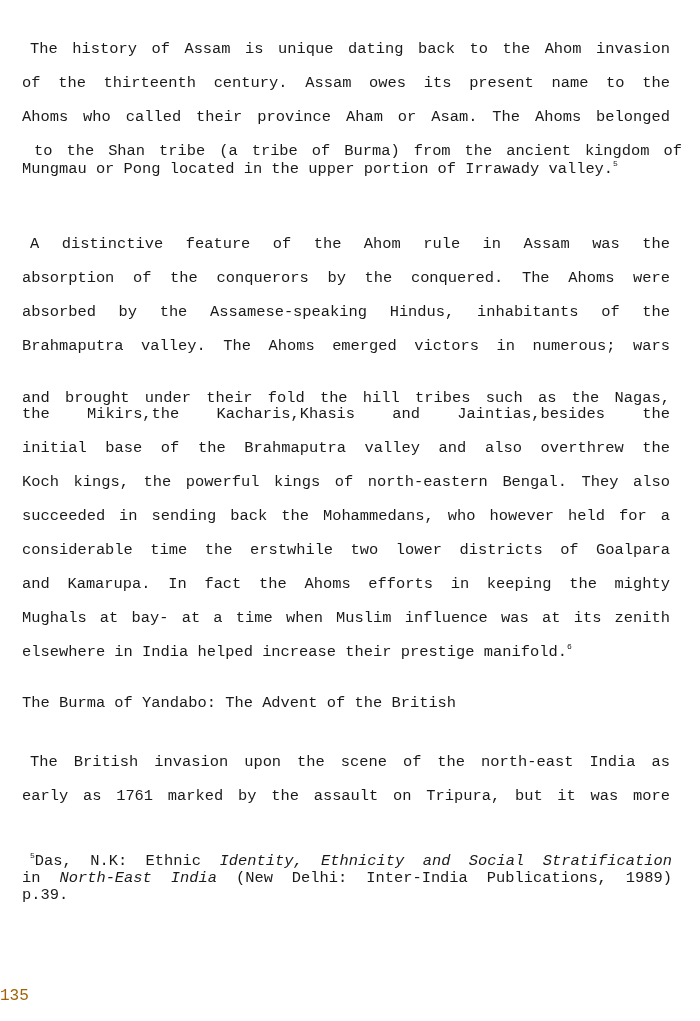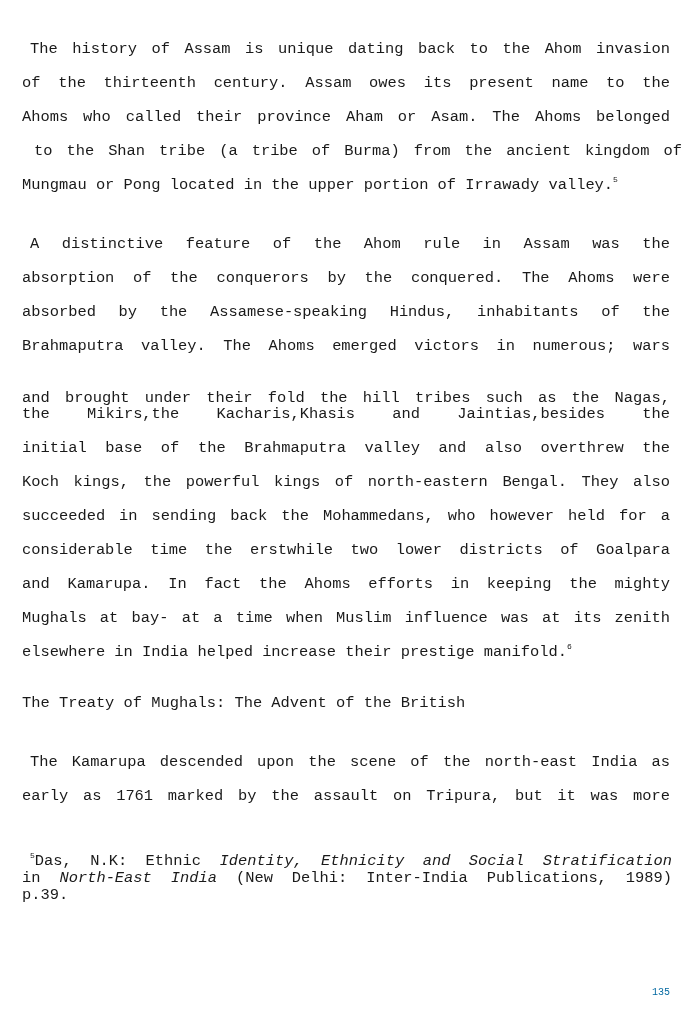--- a/index.html
+++ b/index.html
@@ -7,55 +7,55 @@
          font-family:"Liberation Mono", monospace; color:#1a1a1a; }
   .line { position:absolute; left:22px; width:648px; font-size:15.4px; line-height:18px;
           white-space:nowrap; text-align:justify; text-align-last:justify;font-family:Liberation Mono, monospace; }
   .line.last { text-align-last:left; }
   .line.indent { left:30px; width:640px; }
   sup { font-size:8px; vertical-align:7px; line-height:0; }
   .fn { position:absolute; left:22px; width:650px; font-size:15.4px; line-height:17px; }
   .fn .row { white-space:nowrap; text-align:justify; text-align-last:justify; }
   .fn .row.last { text-align-last:left; }
   .fn i { font-style:italic;margin-top:39px; }
-  .page-num { position:absolute; left:0; width:670px; top:987px; text-align:right; font-size:10px; color:#0369a1; }
+  .page-num { position:absolute; left:0; width:670px; top:987px; text-align:left; font-size:16px; color:#a16207; }
 </style>
 </head>
 <body>
 
 <div>
 
   <div>
     <div class="line indent" style="top:40px;">The history of Assam is unique dating back to the Ahom invasion</div>
     <div class="line" style="top:74px;">of the thirteenth century. Assam owes its present name to the</div>
     <div class="line" style="top:108px;">Ahoms who called their province Aham or Asam. The Ahoms belonged</div>
     <div class="line" style="top:142px;margin-left:12px;">to the Shan tribe (a tribe of Burma) from the ancient kingdom of</div>
-    <div class="line last" style="top:176px;"><span>Mungmau or Pong located in the upper portion of Irrawady valley.</span><sup>5</sup></div>
+    <div class="line last" style="top:160px;"><span>Mungmau or Pong located in the upper portion of Irrawady valley.</span><sup>5</sup></div>
   </div>
 
   <div>
     <div class="line indent" style="top:235px;">A distinctive feature of the Ahom rule in Assam was the</div>
     <div class="line" style="top:269px;">absorption of the conquerors by the conquered. The Ahoms were</div>
     <div class="line" style="top:303px;">absorbed by the Assamese-speaking Hindus, inhabitants of the</div>
     <div class="line" style="top:337px;">Brahmaputra valley. The Ahoms emerged victors in numerous; wars</div>
     <div class="line" style="top:371px;margin-top:18px;">and brought under their fold the hill tribes such as the Nagas,</div>
     <div class="line" style="top:405px;">the Mikirs,the Kacharis,Khasis and Jaintias,besides the</div>
     <div class="line" style="top:439px;">initial base of the Brahmaputra valley and also overthrew the</div>
     <div class="line" style="top:473px;">Koch kings, the powerful kings of north-eastern Bengal. They also</div>
     <div class="line" style="top:507px;">succeeded in sending back the Mohammedans, who however held for a</div>
     <div class="line" style="top:541px;">considerable time the erstwhile two lower districts of Goalpara</div>
     <div class="line" style="top:575px;">and Kamarupa. In fact the Ahoms efforts in keeping the mighty</div>
     <div class="line" style="top:609px;">Mughals at bay- at a time when Muslim influence was at its zenith</div>
     <div class="line last" style="top:643px;"><span>elsewhere in India helped increase their prestige manifold.</span><sup>6</sup></div>
   </div>
 
-  <div class="line last" style="top:694px;">The Treaty of Mughals: The Advent of the British</div>
+  <div class="line last" style="top:694px;">The Burma of Yandabo: The Advent of the British</div>
 
   <div>
-    <div class="line indent" style="top:753px;">The Kamarupa descended upon the scene of the north-east India as</div>
+    <div class="line indent" style="top:753px;">The British invasion upon the scene of the north-east India as</div>
     <div class="line" style="top:787px;">early as 1761 marked by the assault on Tripura, but it was more</div>
   </div>
 
   <div class="fn" style="top:853px;">
     <div class="row" style="padding-left:8px;"><sup>5</sup><span>Das, N.K: Ethnic </span><i>Identity, Ethnicity and Social Stratification</i></div>
     <div class="row"><span>in </span><i>North-East India</i><span> (New Delhi: Inter-India Publications, 1989)</span></div>
     <div class="row last">p.39.</div>
   </div>
 
   <div class="page-num">135</div>

